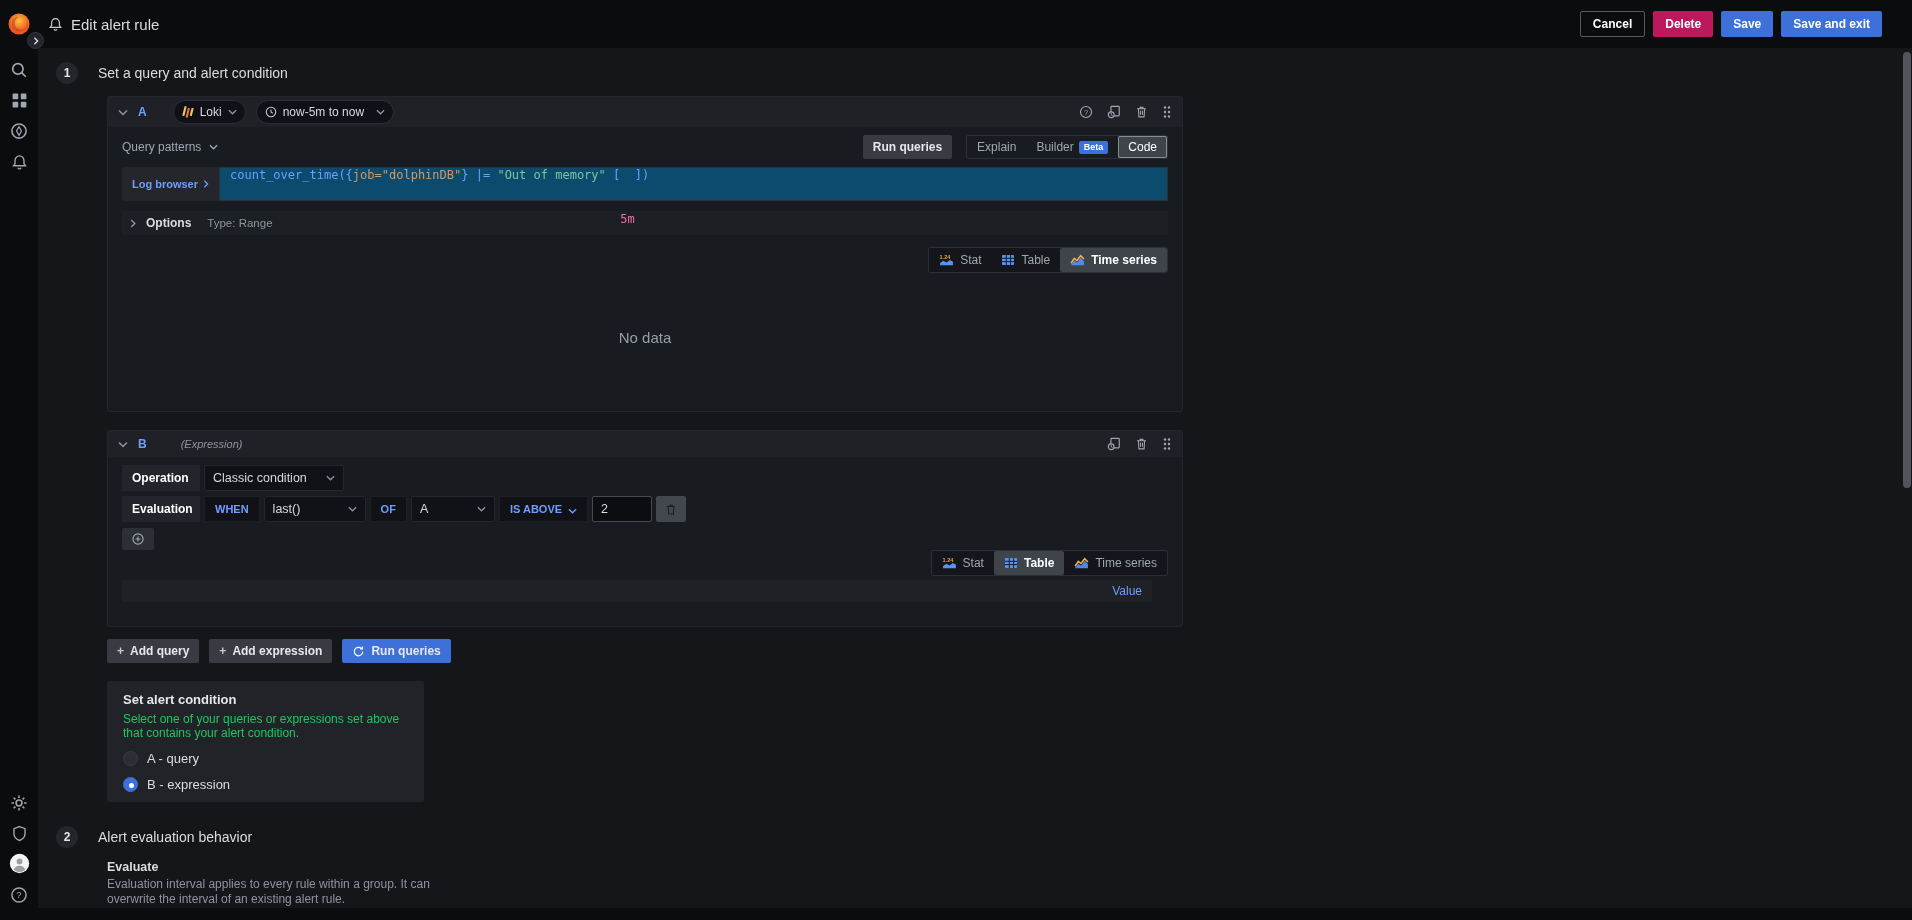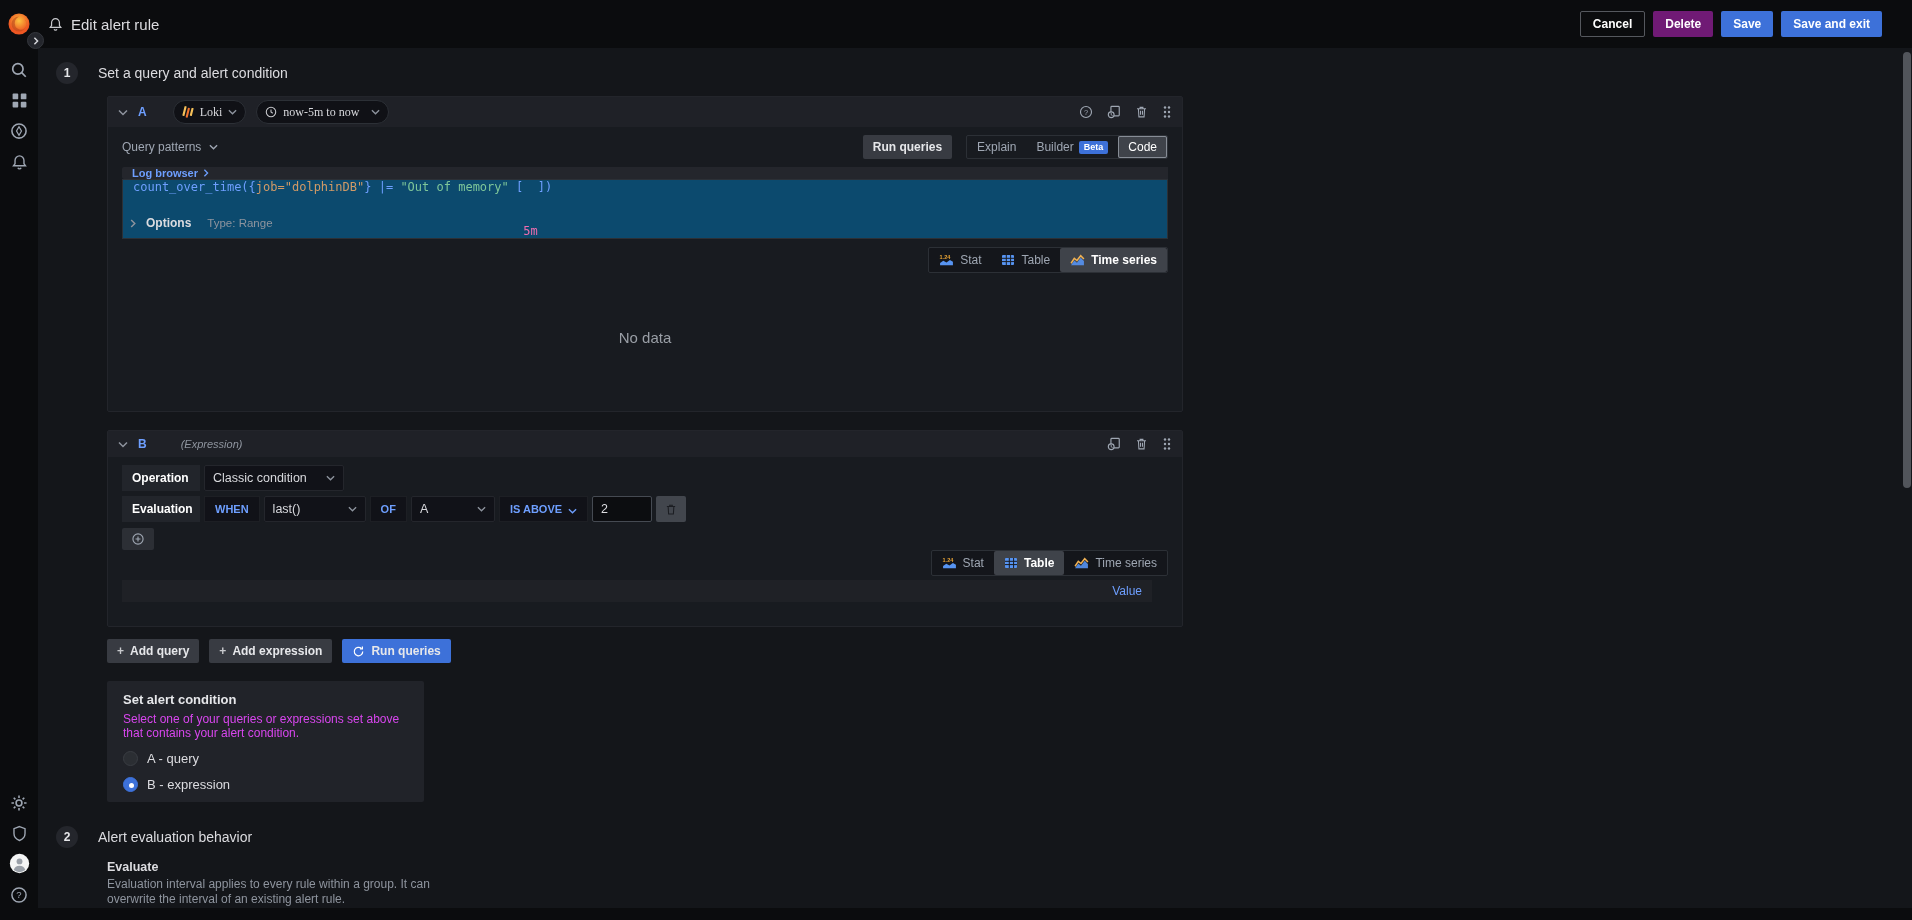--- a/index.html
+++ b/index.html
@@ -15,53 +15,53 @@
   svg { display:block; }
 
   
   .topbar { position:absolute; left:0; top:0; width:1912px; height:48px; background:#0b0c0e; display:flex; align-items:center; z-index:4; }
   .logo { width:26px; height:26px; margin-left:6px; }
   .topbar-title { display:flex; align-items:center; gap:8px; margin-left:16px; }
   .topbar-title .t { font-size:15px; font-weight:500; color:#dcdcе0; color:#dcdce0; }
   .topbar-actions { margin-left:auto; margin-right:30px; display:flex; gap:8px; }
   .btn { height:26px; padding:0 12px; border-radius:2px; font-size:12px; font-weight:bold; color:#fff; display:flex; align-items:center; border:none; cursor:pointer; font-family:inherit; }
   .btn-outline { background:transparent; border:1px solid #55585e; }
-  .btn-danger { background:#701a75; }
+  .btn-danger { background:#be185d; }
   .btn-primary { background:#3d71d9; }
 
   
   .sidebar { position:absolute; left:0; top:0; width:38px; height:920px; background:#0b0c0e; z-index:3; }
   .side-icon { width:38px; height:30px; display:flex; align-items:center; justify-content:center; color:#9fa7b3; cursor:pointer; position:absolute; }
   .expand-btn { position:absolute; left:27px; top:32px; width:17px; height:17px; border-radius:50%; background:#24262c; border:1px solid #34373d; display:flex; align-items:center; justify-content:center; color:#d8d9dd; z-index:5; cursor:pointer; }
 
   
   .content { position:absolute; left:38px; top:48px; width:1874px; height:860px; background:#14161a; overflow:hidden; }
   .section-head { display:flex; align-items:center; gap:20px; margin:14px 0 12px 18px; }
   .step-circle { width:22px; height:22px; border-radius:50%; background:#24262c; color:#e6e7ea; font-weight:bold; font-size:12px; display:flex; align-items:center; justify-content:center; }
   .section-title { font-size:14px; font-weight:500; color:#dcdce0; }
 
   .panel { margin-left:69px; width:1076px; background:#181b20; border:1px solid #23252b; border-radius:2px; }
   .panel-header { height:30px; background:#1f2127; display:flex; align-items:center; padding:0 10px; gap:10px; }
   .ref-letter { color:#6e9fff; font-weight:bold; font-size:12px; }
-  .chip { height:24px; background:#101116; border:1px solid #2c3036; border-radius:12px; display:flex; align-items:center; gap:6px; padding:0 8px; font-size:12px; color:#d8d9dd; cursor:pointer;font-family:Liberation Serif, serif; }
+  .chip { height:24px; background:#101116; border:1px solid #2c3036; border-radius:12px; display:flex; align-items:center; gap:6px; padding:0 8px; font-size:12px; color:#d8d9dd; cursor:pointer; }
   .chev { color:#8e949e; }
   .hdr-icons { margin-left:auto; display:flex; align-items:center; gap:14px; color:#9fa7b3; }
   .hdr-icons .ic { cursor:pointer; }
 
   .panel-body { padding:8px 14px 10px 14px; }
   .toolbar-row { display:flex; align-items:center; height:24px; }
   .query-patterns { display:flex; align-items:center; gap:8px; color:#9fa7b3; font-size:12px; cursor:pointer; }
   .toolbar-right { margin-left:auto; display:flex; align-items:center; gap:14px; }
   .btn-secondary { height:24px; background:#383b42; color:#e6e7ea; font-weight:bold; font-size:12px; border:none; border-radius:2px; padding:0 10px; display:flex; align-items:center; gap:6px; cursor:pointer; font-family:inherit; }
   .seg-group { display:flex; align-items:stretch; border:1px solid #2c3036; border-radius:2px; height:24px; }
   .seg { display:flex; align-items:center; gap:5px; padding:0 10px; font-size:12px; color:#9fa7b3; cursor:pointer; }
   .seg.active { background:#3f434a; color:#fff; border-radius:2px; box-shadow:inset 0 0 0 1px #878d96; }
   .beta-badge { background:#3d71d9; color:#fff; font-size:9px; font-weight:bold; padding:2px 5px; border-radius:2px; line-height:1; }
 
-  .query-field { display:flex; margin-top:8px; height:34px;flex-direction:column; }
+  .query-field { display:flex; margin-top:8px; height:34px; }
   .log-browser { background:#24262c; color:#6e9fff; font-size:11px; font-weight:bold; display:flex; align-items:center; gap:5px; padding:0 10px; border-radius:2px 0 0 2px; cursor:pointer; white-space:nowrap; }
   .code-input { flex:1; background:#0c4a6e; border:1px solid #2c3036; display:flex; align-items:flex-start; padding:0 10px; font-family:"DejaVu Sans Mono", monospace; font-size:12px; cursor:text; white-space:pre; }
   .tok-fn { color:#6e9fff; } .tok-punct { color:#6e9fff; } .tok-op { color:#6e9fff; }
   .tok-label { color:#d19a66; } .tok-label-val { color:#d19a66; }
   .tok-str { color:#7ec699; } .tok-dur { color:#f06daf;margin-top:44px; } .tok-plain { color:#c8c9cd; }
 
   .options-bar { margin-top:10px; height:24px; background:#1c1f24; display:flex; align-items:center; gap:10px; padding:0 8px; cursor:pointer; }
   .options-bar .lbl { font-weight:bold; font-size:12px; color:#dcdce0; }
   .options-bar .sub { color:#8e949e; font-size:11.5px; margin-left:6px; }
 
@@ -85,21 +85,21 @@
   .value-table { margin-top:4px; margin-right:16px; }
   .value-table .thead { height:22px; background:#1f2126; display:flex; align-items:center; justify-content:flex-end; padding-right:10px; }
   .value-col { color:#6e9fff; font-size:12px; cursor:pointer; }
   .value-table .empty { height:16px; }
 
   .actions-row { margin:12px 0 0 69px; display:flex; gap:10px; }
   .plus-sign { color:#c8c9cd; font-weight:bold; }
 
   .alert-cond-box { margin:18px 0 0 69px; width:317px; background:#212329; border-radius:2px; padding:11px 16px 10px 16px; }
   .alert-cond-box h3 { font-size:13px; font-weight:bold; color:#e6e7ea; }
-  .alert-cond-box p { font-size:12px; color:#d946ef; margin-top:5px; }
+  .alert-cond-box p { font-size:12px; color:#22c55e; margin-top:5px; }
   .radio-row { display:flex; align-items:center; gap:9px; margin-top:11px; cursor:pointer; }
   .radio { width:15px; height:15px; border-radius:50%; background:#2b2e33; border:1px solid #3a3d43; position:relative; }
   .radio.checked { background:#3d71d9; border-color:#3d71d9; }
   .radio.checked::after { content:""; position:absolute; left:4.5px; top:4.5px; width:5px; height:5px; border-radius:50%; background:#fff; }
   .radio-label { font-size:13px; color:#dcdce0; }
 
   .eval-block { margin-left:69px; margin-top:6px; }
   .eval-block h4 { font-size:12.5px; font-weight:bold; color:#dcdce0; }
   .eval-block .desc { font-size:12px; color:#8e949e; max-width:372px; line-height:1.25; margin-top:3px; }
 

